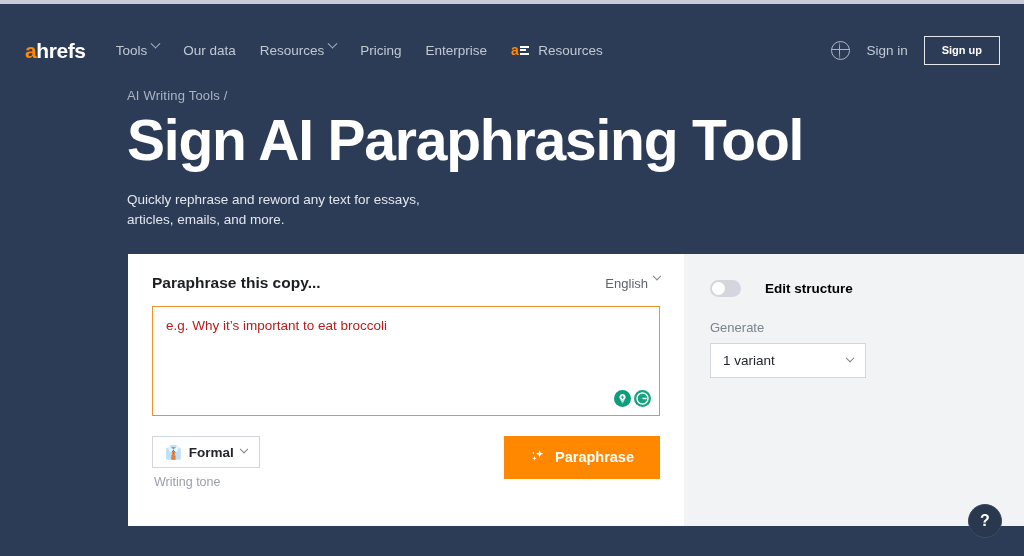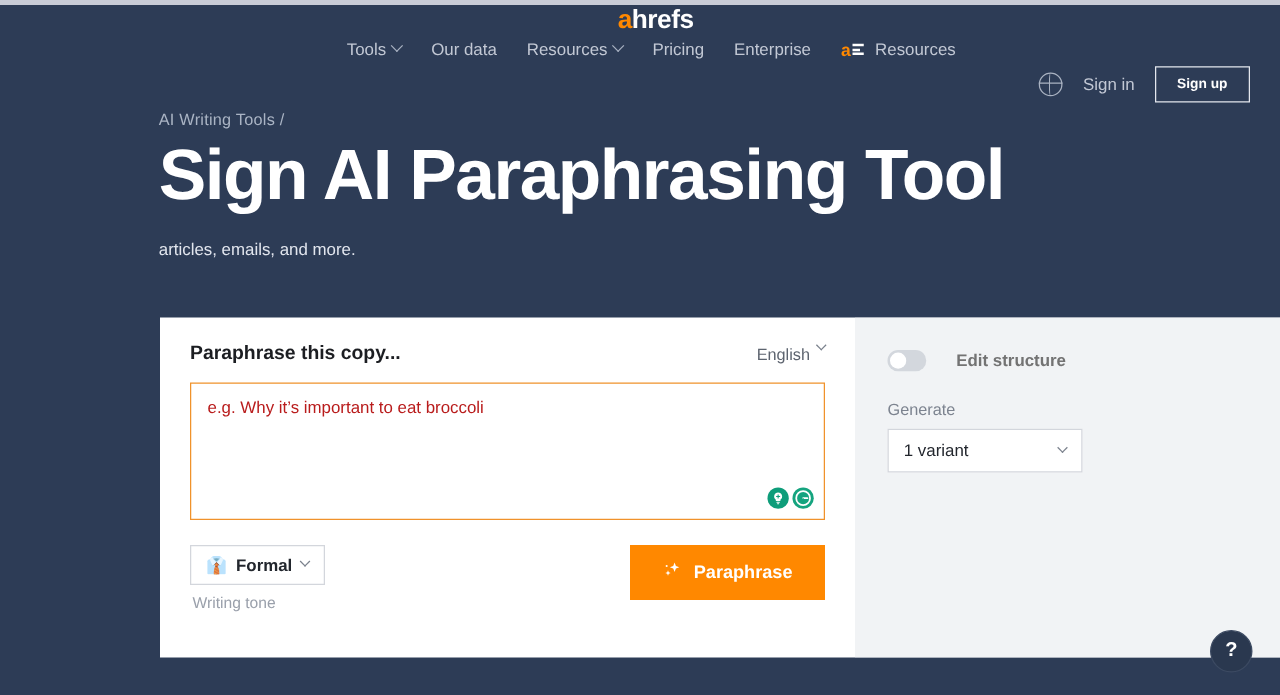--- a/index.html
+++ b/index.html
@@ -11,32 +11,32 @@
   }
   .page { position: relative; width: 1024px; height: 556px; background: #2d3c56; }
 
   .top-strip {
     position: absolute; top: 0; left: 0; width: 1024px; height: 4px;
     background: #c9ccd6;
   }
 
   
   .nav {
-    position: absolute; top: 5px; left: 0; width: 1024px; height: 68px;
-    display: flex; align-items: center; flex-direction: column;
+    position: absolute; top: 16px; left: 0; width: 1024px; height: 68px;
+    display: flex; align-items: center;
   }
   .logo {
     margin-left: 25px;
     font-size: 21px; font-weight: bold; letter-spacing: -0.4px;
     color: #ffffff; line-height: 1;
   }
   .logo .a { color: #ff8800; }
   .nav-links { display: flex; align-items: center; margin-left: 18px; }
   .nav-link {
-    display: flex; align-items: center; gap: 5px;
+    display: flex; gap: 5px;
     color: #c2c8d4; font-size: 13.5px; padding: 6px 12px;
     white-space: nowrap;
   }
   .chev {
     display: inline-block; width: 7px; height: 7px;
     border-right: 1.4px solid #a9b2c2; border-bottom: 1.4px solid #a9b2c2;
     transform: rotate(45deg) translate(-2px,-2px);
   }
   .conf-mark {
     display: inline-flex; align-items: center; gap: 1.5px; margin-right: 4px;
@@ -153,21 +153,21 @@
   }
   .toggle-row { display: flex; align-items: center; gap: 11px; }
   .toggle {
     width: 31px; height: 17px; border-radius: 9px; background: #d3d7dd;
     position: relative; flex: none;
   }
   .toggle::after {
     content: ""; position: absolute; left: 2px; top: 2px;
     width: 13px; height: 13px; border-radius: 50%; background: #fff;
   }
-  .toggle-label { font-size: 13.5px; font-weight: bold; color: #737373; padding-left: 13px; }
+  .toggle-label { font-size: 13.5px; font-weight: bold; color: #000000; padding-left: 13px; }
   .gen-label { font-size: 13px; color: #7c838f; margin-top: 23px; }
   .select {
     margin-top: 8px; width: 156px;
     border: 1.3px solid #d3d6dc; background: #fff;
     padding: 9px 12px; font-size: 13.5px; color: #22262d;
     display: flex; align-items: center; justify-content: space-between;
   }
 
   .help {
     position: absolute; right: 22px; bottom: 18px;
@@ -222,20 +222,21 @@
       <div class="globe"></div>
       <div class="signin">Sign in</div>
       <div class="signup">Sign up</div>
     </div>
   </div>
 
   <div class="hero">
     <div class="breadcrumb">AI Writing Tools /</div>
     <div class="title">Sign AI Paraphrasing Tool</div>
     <div class="subtitle">
+      <div>Quickly rephrase and reword any text for essays,</div>
       <div>articles, emails, and more.</div>
     </div>
   </div>
 
   <div class="card">
 
     <div class="card-left">
       <div class="card-head">
         <div class="card-title">Paraphrase this copy...</div>
         <div class="lang">

